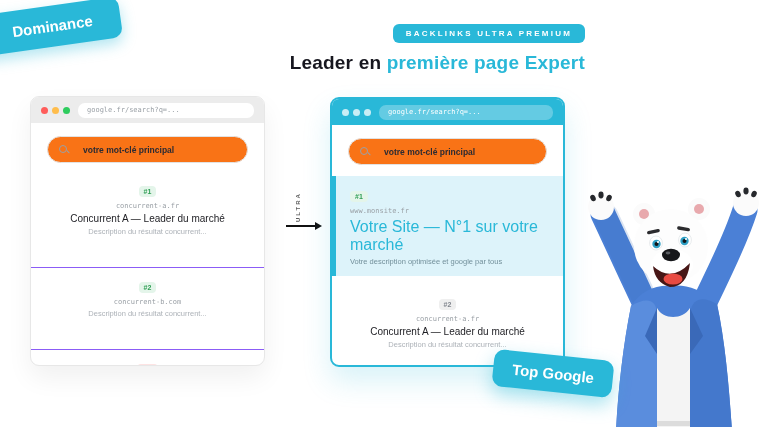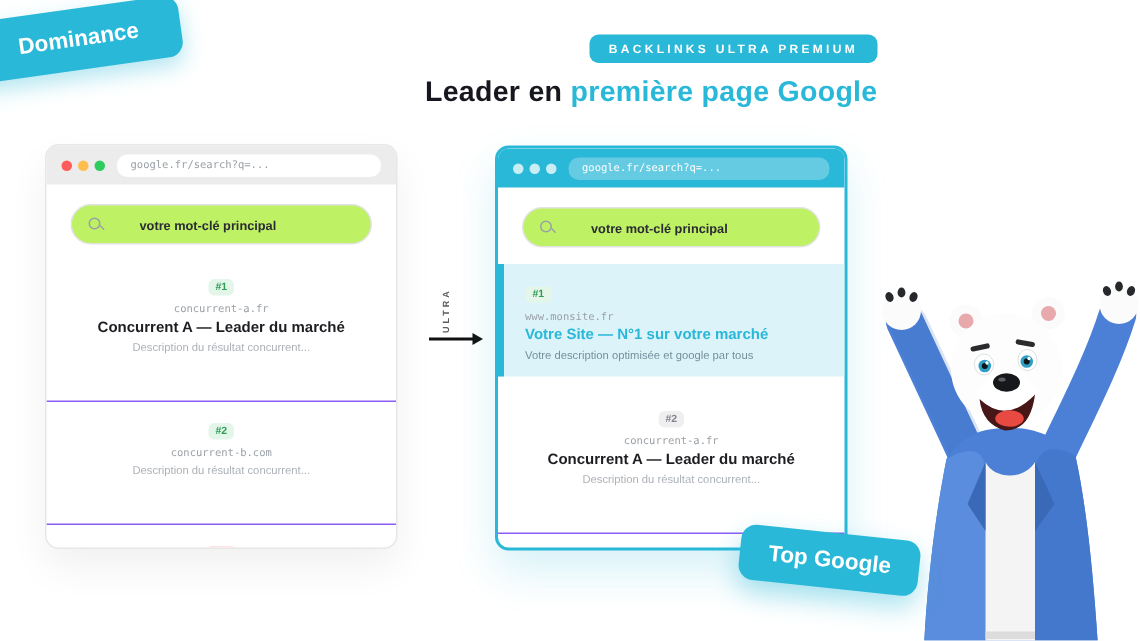--- a/index.html
+++ b/index.html
@@ -41,44 +41,44 @@
   .win-after .dot { background:rgba(255,255,255,.75); }
   .url-pill {
     flex:1; height:15px; line-height:15px; border-radius:7px; padding:0 9px;
     font-family:"DejaVu Sans Mono", monospace; font-size:7px;
   }
   .win-before .url-pill { background:#fff; color:#9aa0a6; }
   .win-after  .url-pill { background:rgba(255,255,255,.28); color:#fff; }
 
   .win-body { padding-top:13px; }
   .search-bar {
-    display:flex; align-items:center; gap:24px; margin:0 16px;
+    display:flex; align-items:center; gap:14px; margin:0 16px;
     height:27px; border:1px solid #e2e2e2; border-radius:14px; padding:0 11px;
-    background:#bef264;
+    background:#f97316;
     justify-content:center;
   }
   .mag { position:relative; width:10px; height:10px; flex:0 0 auto; }
   .mag::before { content:""; position:absolute; left:0; top:0; width:6px; height:6px;
     border:1.4px solid #9aa0a6; border-radius:50%; }
   .mag::after { content:""; position:absolute; left:6.5px; top:6.5px; width:3.5px; height:1.4px;
     background:#9aa0a6; transform:rotate(45deg); border-radius:1px; }
   .search-input { border:none; outline:none; flex:1; font-size:8.5px; font-weight:600;
     color:#2b2b33; font-family:"Liberation Sans", sans-serif; background:transparent; }
 
   .results { margin-top:9px;text-align:center; }
   .row { padding:8px 17px 7px; }
   .row.sep { border-top:1px solid #8b5cf6;margin-top:24px; }
   .rank { display:inline-block; font-size:7px; font-weight:700; padding:2px 5px; border-radius:4px; }
   .rank-green { color:#2f9e54; background:#e4f5ea; }
   .rank-red   { color:#f05555; background:#fdе3e3; background:#fde3e3; }
   .rank-gray  { color:#81868e; background:#efefef; }
   .r-url { margin-top:4px; font-family:"DejaVu Sans Mono", monospace; font-size:7px; color:#9aa0a6; }
-  .r-title { margin-top:3px; font-size:10px; font-weight:700; color:#1d1d22; }
+  .r-title { margin-top:3px; font-size:10px; font-weight:400; color:#1d1d22; }
   .r-title.muted { color:#8e939a; }
-  .r-title.accent { color:#29b8d8; font-size:10px; }
+  .r-title.accent { color:#29b8d8; font-size:16px; }
   .r-desc { margin-top:3px; font-size:7.5px; color:#adb2b8; }
 
   .highlight {
     margin-top:11px; background:#ddf3fa; border-left:4px solid #29b8d8;
     padding:9px 16px 10px 14px;
   }
   .highlight .r-desc { color:#73909b; }
 
   
   .transition { position:absolute; left:286px; top:184px; width:36px; height:52px; }
@@ -106,21 +106,21 @@
 <body>
 
 <div class="stage">
 
   <div class="logo-badge">Dominance</div>
 
   <div class="hero">
     <div class="hero-pill">BACKLINKS ULTRA PREMIUM</div>
     <div class="hero-title">
       <span>Leader en</span>
-      <span class="accent">première page Google</span>
+      <span class="accent">première page Expert</span>
     </div>
   </div>
 
   <div class="window win-before">
     <div class="win-header">
       <div class="dots">
           <span class="dot"></span>
           <span class="dot"></span>
           <span class="dot"></span>
         </div>

